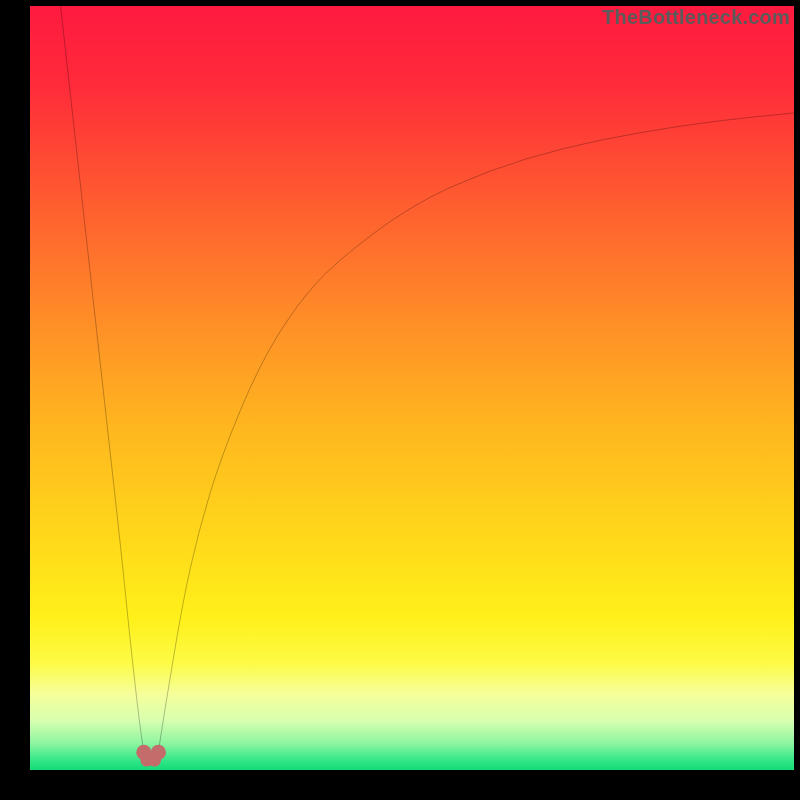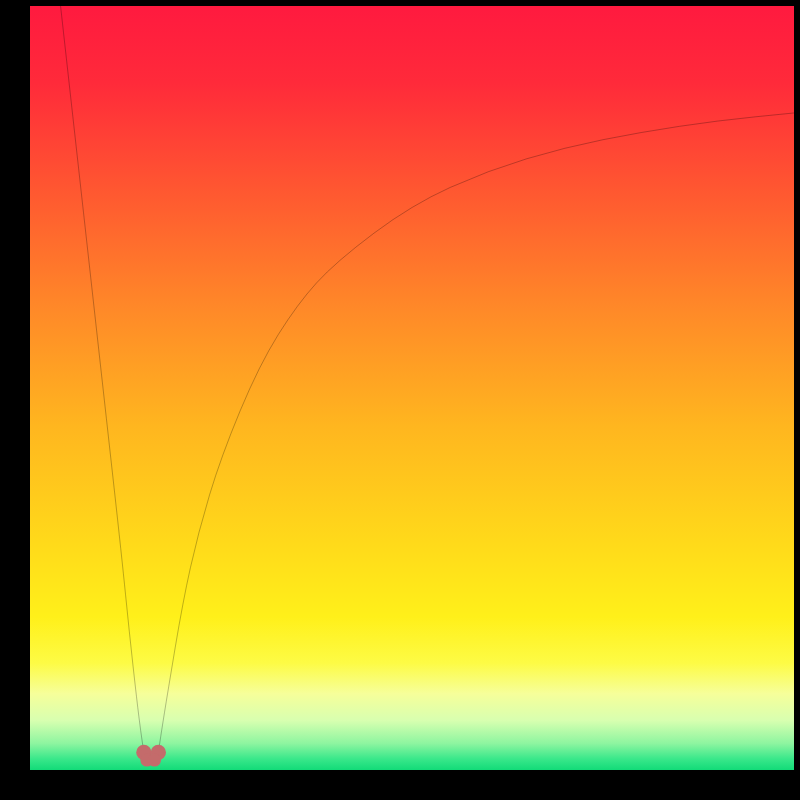--- a/index.html
+++ b/index.html
@@ -77,13 +77,14 @@
       <path id="valley-u-path" fill="none" stroke="#c46b6b" stroke-width="0.9" stroke-linecap="round" d="M 14.900 97.700 L 15.200 98.600 L 15.800 98.800 L 16.400 98.600 L 16.800 97.700"></path>
       <g id="marker-group">
           <circle cx="14.900" cy="97.700" r="1.000" fill="#c46b6b"></circle>
           <circle cx="16.800" cy="97.700" r="1.000" fill="#c46b6b"></circle>
           <circle cx="15.300" cy="98.700" r="0.850" fill="#c46b6b"></circle>
           <circle cx="16.300" cy="98.700" r="0.850" fill="#c46b6b"></circle>
         </g>
     </svg>
   </div>
 
+  <div class="attribution">TheBottleneck.com</div>
 </div>
 
 </body></html>

